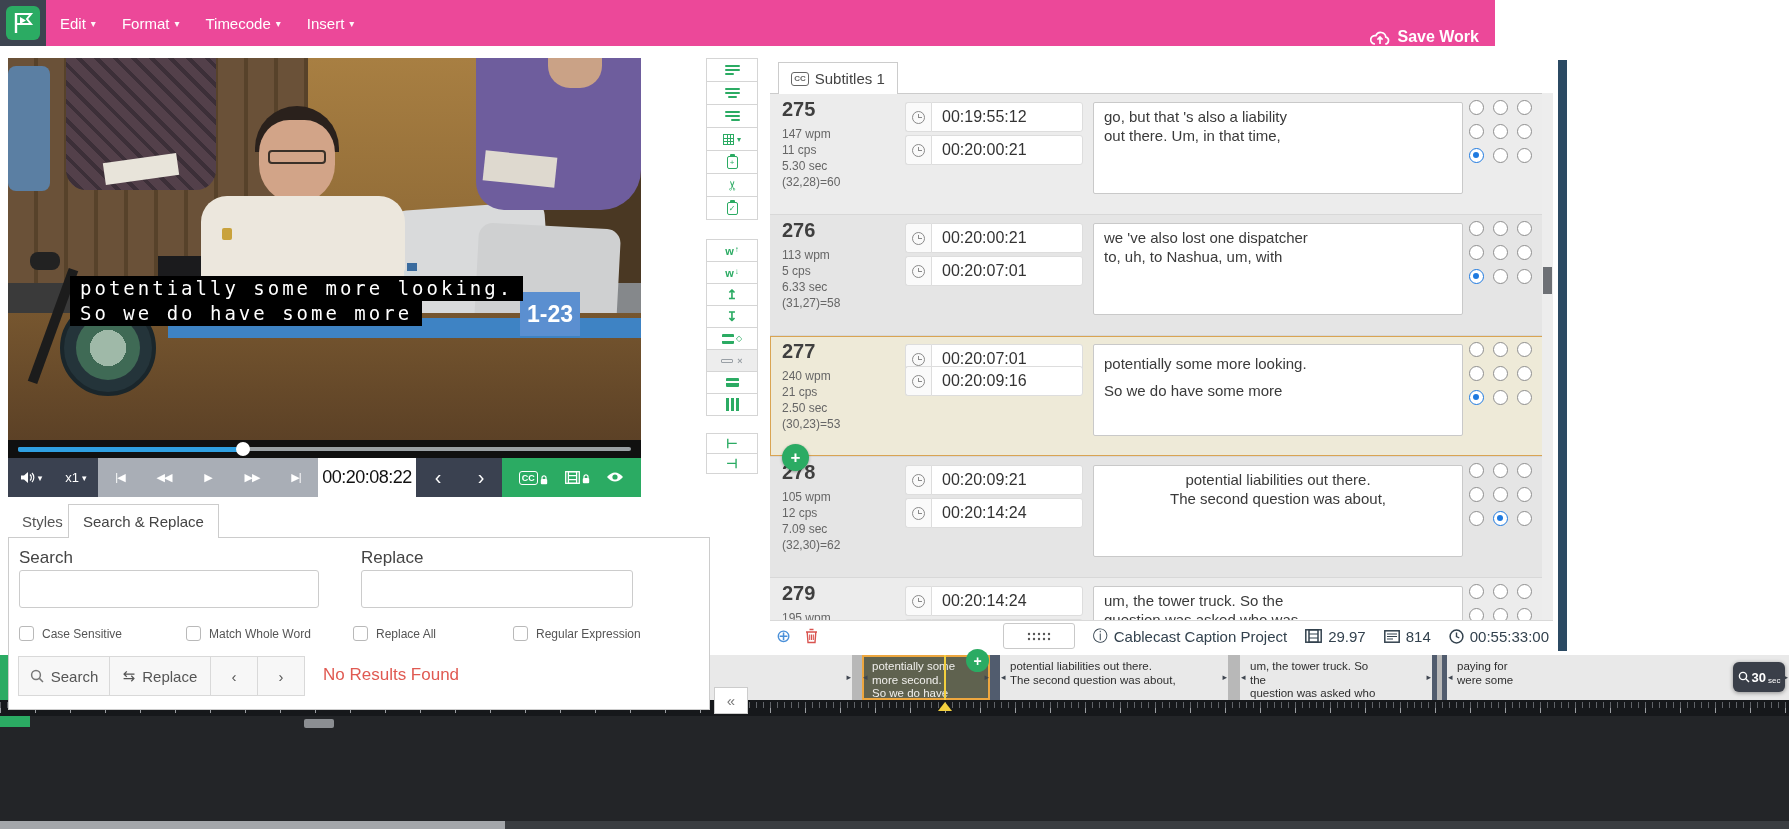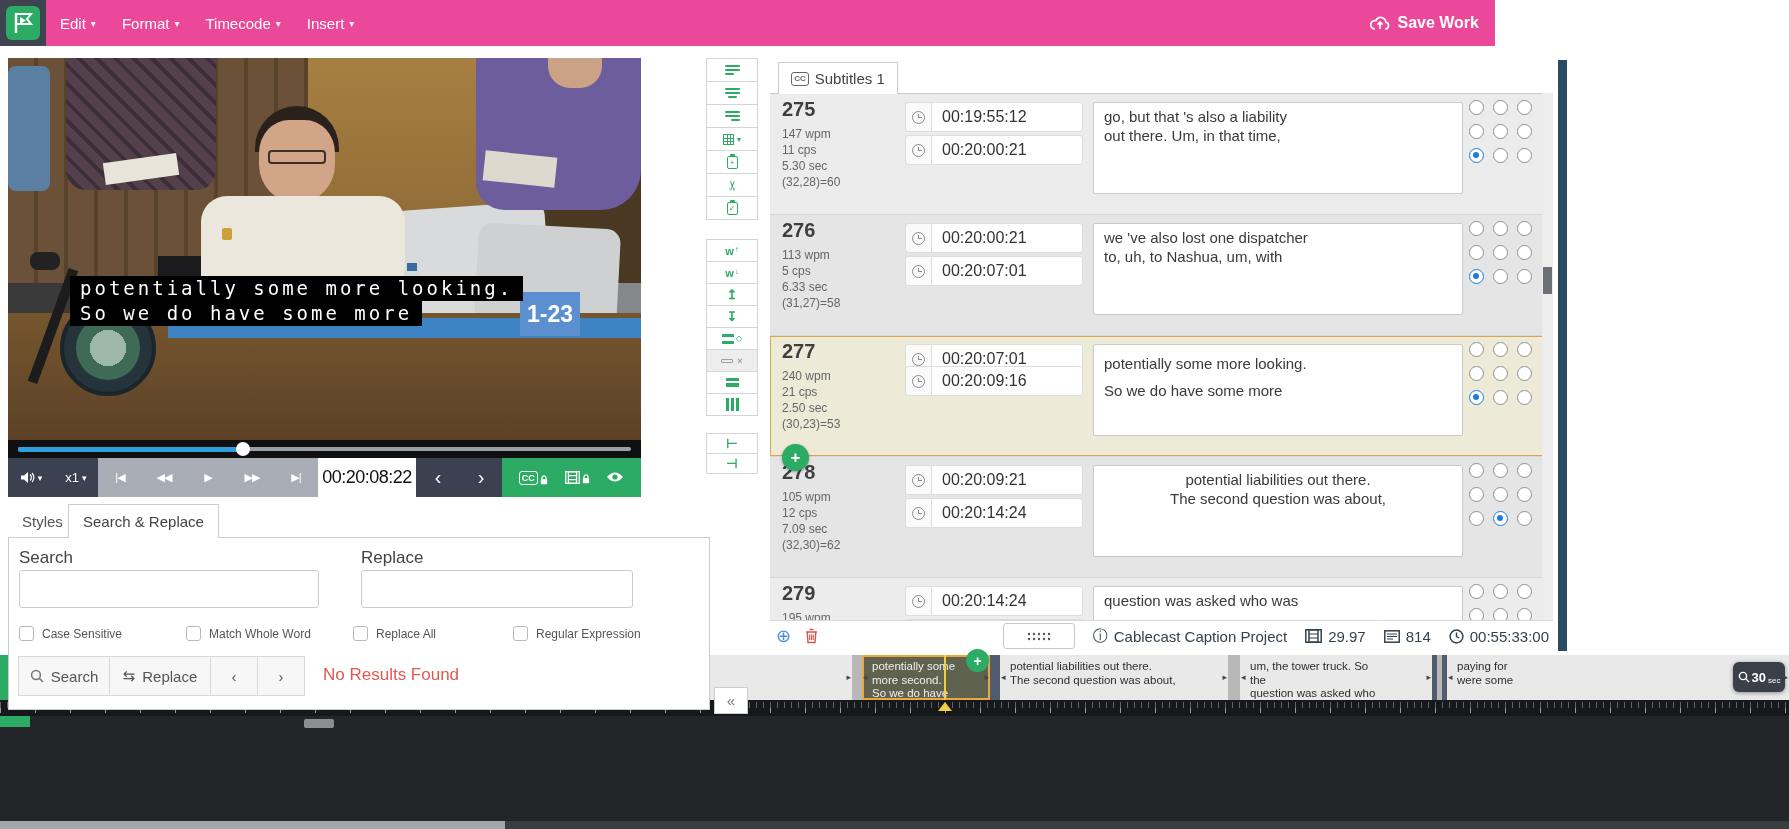--- a/index.html
+++ b/index.html
@@ -6,21 +6,21 @@
   *{box-sizing:border-box;font-family:"Liberation Sans",sans-serif;}
   #app{position:relative;width:1789px;height:829px;background:#fff;overflow:hidden;}
 
   
   .header{position:absolute;left:0;top:0;width:1495px;height:46px;background:#ec4899;text-decoration:underline;}
   .logo{position:absolute;left:0;top:0;width:46px;height:46px;background:#3d4450;display:flex;align-items:center;justify-content:center;}
   .logo-inner{width:34px;height:34px;background:#2bab63;border-radius:6px;display:flex;align-items:center;justify-content:center;}
   .menus{position:absolute;left:60px;top:0;height:46px;display:flex;align-items:center;gap:26px;}
   .menu-item{color:#fff;font-size:15px;display:flex;align-items:center;gap:5px;cursor:pointer;}
   .menu-item .caret{font-size:10px;opacity:.95;}
-  .save-btn{position:absolute;right:16px;top:0;height:46px;display:flex;align-items:center;gap:7px;color:#fff;font-weight:bold;font-size:16px;cursor:pointer;}
+  .save-btn{position:absolute;right:16px;top:0;height:46px;display:flex;align-items:flex-end;gap:7px;color:#fff;font-weight:bold;font-size:16px;cursor:pointer;}
 
   
   .video{position:absolute;left:8px;top:58px;width:633px;height:382px;background:#3a3a3a;overflow:hidden;}
   .vd{position:absolute;}
   .wood-l{left:0;top:0;width:300px;height:225px;background:repeating-linear-gradient(90deg,#6a5138 0 26px,#57422a 26px 30px);}
   .wood-r{left:300px;top:0;width:333px;height:225px;background:linear-gradient(180deg,#a87f42,#8a6634);}
   .door{left:520px;top:0;width:113px;height:225px;background:#4a3823;}
   .floor{left:300px;top:225px;width:333px;height:75px;background:#85888b;}
   .monitor{left:150px;top:198px;width:160px;height:60px;background:#1b1b1d;}
   .p-blue{left:0;top:8px;width:42px;height:125px;background:#5b7fa3;border-radius:8px;}
@@ -604,20 +604,21 @@
           <span class="tc-clock">
             <span class="clk"></span>
           </span>
           <input class="tc-input" value="00:20:14:24" style="">
         </div>
         <div class="tc-group" style="top: 41px;">
           <span class="tc-clock"></span>
           <input class="tc-input" style="">
         </div>
         <div class="txtbox" style="text-align: left;">
+          <div>um, the tower truck. So the</div>
           <div>question was asked who was</div>
         </div>
         <div class="radios">
           <span class="radio" style="left: 0px; top: 0px;"></span>
           <span class="radio" style="left: 24px; top: 0px;"></span>
           <span class="radio" style="left: 48px; top: 0px;"></span>
           <span class="radio" style="left: 0px; top: 24px;"></span>
           <span class="radio" style="left: 24px; top: 24px;"></span>
           <span class="radio" style="left: 48px; top: 24px;"></span>
         </div>

